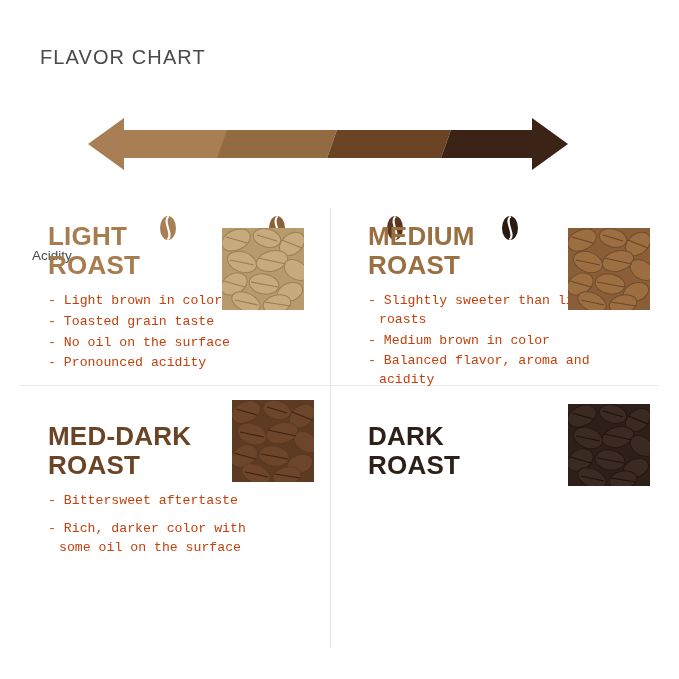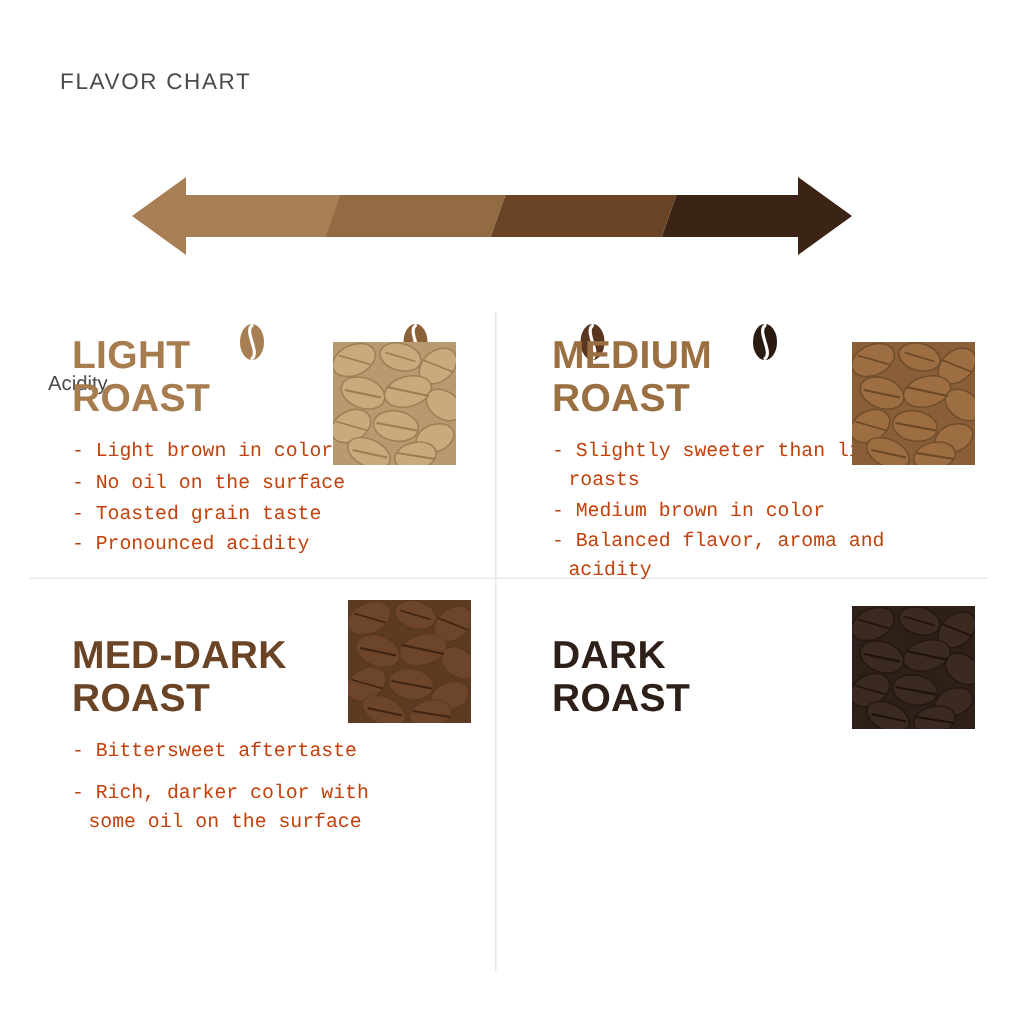--- a/index.html
+++ b/index.html
@@ -8,21 +8,21 @@
     background:#ffffff;
     font-family:"Liberation Sans", sans-serif;
     overflow:hidden;
     position:relative;
   }
   .page{position:relative;width:679px;height:679px;}
 
   
   .title{
     position:absolute;left:40px;top:46px;
-    font-size:15px;
+    font-size:20px;
     letter-spacing:1.1px;
     color:#4a4a4a;
     font-weight:400;
     white-space:nowrap;
   }
 
   
   .scale{position:absolute;left:0;top:104px;width:679px;height:80px;}
 
   .scale-label{
@@ -167,22 +167,22 @@
   <div class="grid">
 
     <div class="vdiv"></div>
     <div class="hdiv"></div>
 
     <div class="cell cell-tl">
       <h2 class="heading" id="h-light" style="color: rgb(167, 124, 79);">LIGHT
 ROAST</h2>
       <ul class="bullets">
         <li>- Light brown in color</li>
+        <li>- Toasted grain taste</li>
         <li>- No oil on the surface</li>
-        <li>- Toasted grain taste</li>
         <li>- Pronounced acidity</li>
       </ul>
     </div>
 
     <div class="cell cell-tr">
       <h2 class="heading" id="h-medium" style="color: rgb(154, 111, 66);">MEDIUM
 ROAST</h2>
       <ul class="bullets">
         <li>- Slightly sweeter than lighter roasts</li>
         <li>- Medium brown in color</li>

